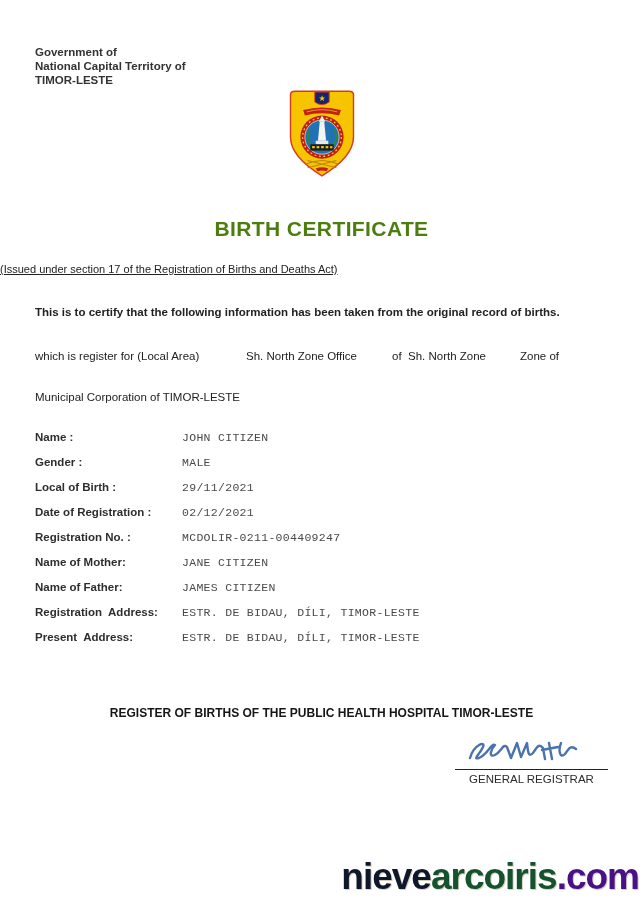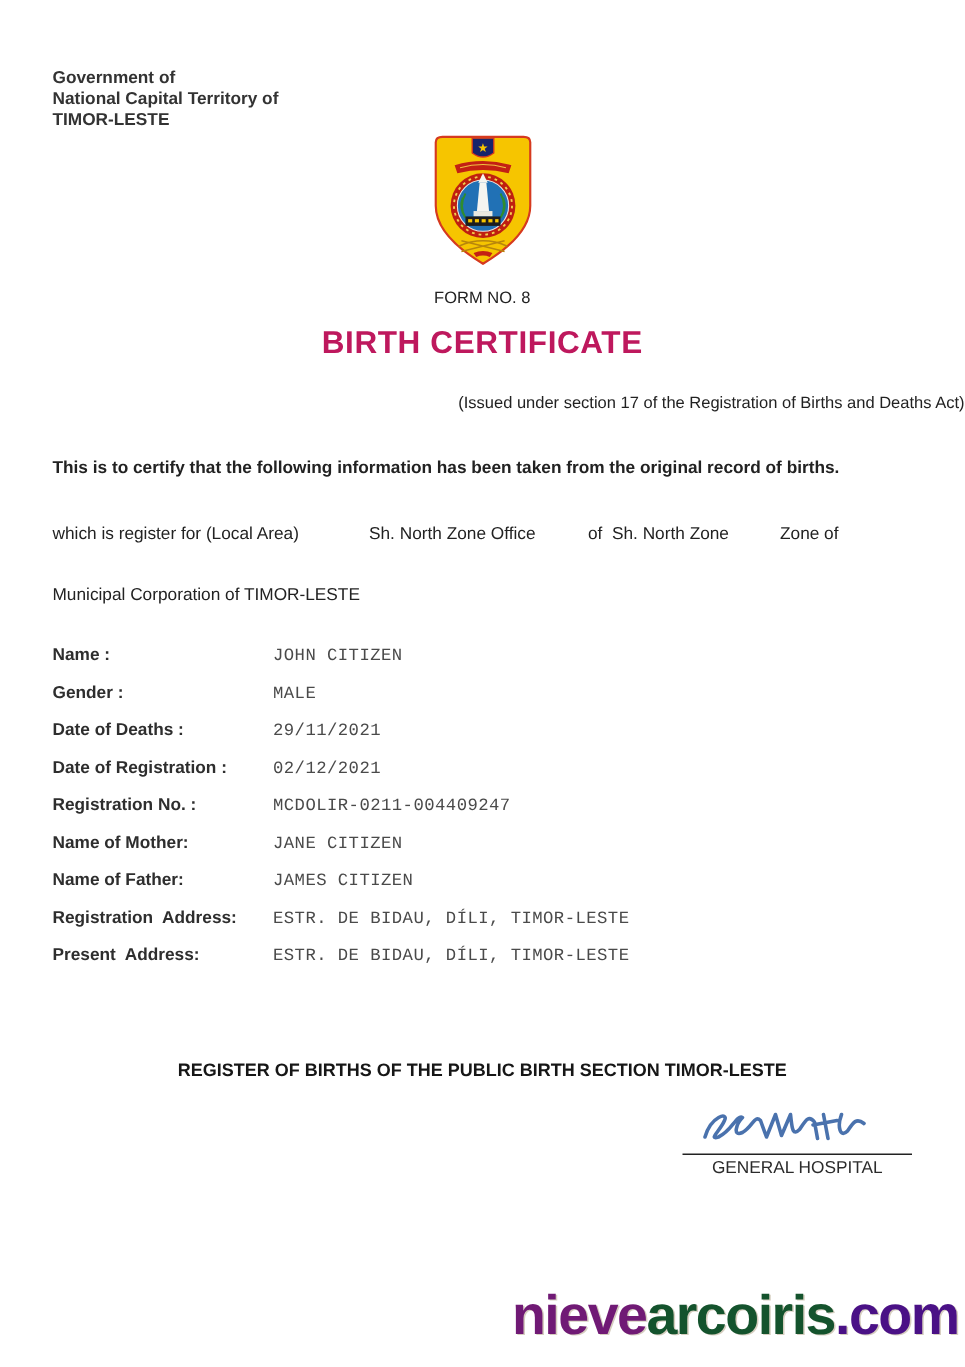--- a/index.html
+++ b/index.html
@@ -9,42 +9,42 @@
     background:#ffffff;
     font-family:"Liberation Sans", sans-serif;
     color:#222;
     overflow:hidden;
   }
   .hdr{position:absolute;top:45px;font-size:11.5px;font-weight:bold;line-height:14px;color:#333;}
   .hdr-left{left:35px;text-align:left;}
   .hdr-right{right:61px;text-align:right;}
   .emblem{position:absolute;left:286px;top:86px;width:72px;height:95px;}
   .form-no{position:absolute;top:193px;left:0;width:100%;text-align:center;font-size:11px;color:#222;}
-  .title{position:absolute;top:217px;left:0;width:100%;text-align:center;font-size:21px;font-weight:bold;letter-spacing:.4px;color:#be185d;}
-  .subtitle{position:absolute;top:263px;left:0;width:100%;text-align:right;font-size:11px;color:#222;}
+  .title{position:absolute;top:217px;left:0;width:100%;text-align:center;font-size:21px;font-weight:bold;letter-spacing:.4px;color:#4d7c0f;}
+  .subtitle{position:absolute;top:263px;left:0;width:100%;text-align:left;font-size:11px;color:#222;text-decoration:underline;}
   .certify{position:absolute;top:306px;left:35px;font-size:11.5px;color:#222;font-weight:bold;}
   .regline{position:absolute;top:350px;left:0;width:100%;font-size:11.5px;color:#222;}
   .regline span{position:absolute;white-space:pre;}
   .rl-intro{left:35px;} .rl-office{left:246px;} .rl-ofzone{left:392px;} .rl-zoneof{left:520px;}
   .municipal{position:absolute;top:391px;left:35px;font-size:11.5px;color:#222;white-space:pre;}
   .fields{position:absolute;top:431px;left:35px;right:20px;}
   .frow{position:relative;height:25px;text-align:center;}
   .flabel{position:absolute;left:0;top:0;font-size:11.5px;font-weight:bold;color:#2e2e2e;white-space:pre;}
   .fvalue{position:absolute;left:147px;top:0;font-family:"Liberation Mono", monospace;font-size:11.5px;color:#4a4a4a;white-space:pre;letter-spacing:.3px;}
   .reg-births{position:absolute;top:706px;left:0;width:100%;text-align:center;font-size:12px;font-weight:bold;color:#161616;}
   .sig-svg{position:absolute;left:462px;top:736px;width:122px;height:32px;}
   .sig-block{position:absolute;left:455px;top:769px;width:153px;border-top:1.5px solid #222;text-align:center;font-size:11.5px;color:#2b2b2b;padding-top:3px;}
   .watermark{
     position:absolute;top:858px;right:4px;
     font-size:37px;font-weight:bold;line-height:1;
     letter-spacing:-1px;
     text-shadow:1px 1px 0 rgba(90,60,0,.25);
     white-space:nowrap;
   }
-  .wm-1{color:#701a75;} .wm-2{color:#14532d;} .wm-3{color:#4a1186;}
+  .wm-1{color:#0f172a;} .wm-2{color:#14532d;} .wm-3{color:#4a1186;}
 </style>
 </head>
 <body>
 
 <div class="page">
 
   <div class="hdr hdr-left">
     <div>Government of</div>
     <div>National Capital Territory of</div>
     <div>TIMOR-LESTE</div>
@@ -77,21 +77,20 @@
       <rect x="34" y="64" width="3" height="2.4" fill="#f6c500"></rect>
       <rect x="39" y="64" width="3" height="2.4" fill="#f6c500"></rect>
       <rect x="44" y="64" width="3" height="2.4" fill="#f6c500"></rect>
       <rect x="49" y="64" width="2.5" height="2.4" fill="#f6c500"></rect>
 
       <path d="M22 84 Q40 76 58 84 M24 88 L56 80 M24 80 L56 88" stroke="#b8860b" stroke-width="1.2" fill="none"></path>
       <path d="M33 89 Q40 86 47 89 L45 92 Q40 90 35 92 Z" fill="#c32014"></path>
     </svg>
   </div>
 
-  <div class="form-no">FORM NO. 8</div>
   <div class="title">BIRTH CERTIFICATE</div>
   <div class="subtitle">(Issued under section 17 of the Registration of Births and Deaths Act)</div>
 
   <div class="certify">This is to certify that the following information has been taken from the original record of births.</div>
 
   <div class="regline">
     <span class="rl-intro">which is register for (Local Area)</span>
     <span class="rl-office">Sh. North Zone Office</span>
     <span class="rl-ofzone">of  Sh. North Zone</span>
     <span class="rl-zoneof">Zone of</span>
@@ -101,21 +100,21 @@
   <div class="fields">
     <div class="frow">
       <span class="flabel">Name :</span>
       <span class="fvalue">JOHN CITIZEN</span>
     </div>
     <div class="frow">
       <span class="flabel">Gender :</span>
       <span class="fvalue">MALE</span>
     </div>
     <div class="frow">
-      <span class="flabel">Date of Deaths :</span>
+      <span class="flabel">Local of Birth :</span>
       <span class="fvalue">29/11/2021</span>
     </div>
     <div class="frow">
       <span class="flabel">Date of Registration :</span>
       <span class="fvalue">02/12/2021</span>
     </div>
     <div class="frow">
       <span class="flabel">Registration No. :</span>
       <span class="fvalue">MCDOLIR-0211-004409247</span>
     </div>
@@ -130,26 +129,26 @@
     <div class="frow">
       <span class="flabel">Registration  Address:</span>
       <span class="fvalue">ESTR. DE BIDAU, DÍLI, TIMOR-LESTE</span>
     </div>
     <div class="frow">
       <span class="flabel">Present  Address:</span>
       <span class="fvalue">ESTR. DE BIDAU, DÍLI, TIMOR-LESTE</span>
     </div>
   </div>
 
-  <div class="reg-births">REGISTER OF BIRTHS OF THE PUBLIC BIRTH SECTION TIMOR-LESTE</div>
+  <div class="reg-births">REGISTER OF BIRTHS OF THE PUBLIC HEALTH HOSPITAL TIMOR-LESTE</div>
 
   <svg class="sig-svg" viewBox="0 0 122 32" aria-hidden="true">
     <path d="M8 22 C12 8, 24 5, 21 11 C18 18, 10 24, 17 22 C26 18, 29 7, 33 9 C29 13, 26 22, 33 19 C40 15, 41 7, 45 11 L49 22 L55 7 L59 21 L65 7 C66 15, 66 22, 71 17 C75 11, 77 7, 81 12 L83 23 M87 7 L90 23 M80 14 L96 11 M99 7 C96 15, 98 23, 103 18 C107 12, 109 9, 114 13" fill="none" stroke="#4a72ad" stroke-width="2.4" stroke-linecap="round" stroke-linejoin="round"></path>
   </svg>
   <div class="sig-block">
-    <span>GENERAL HOSPITAL</span>
+    <span>GENERAL REGISTRAR</span>
   </div>
 
   <div class="watermark">
     <span class="wm-1">nieve</span><span class="wm-2">arcoiris</span><span class="wm-3">.com</span>
   </div>
 
 </div>
 
 </body></html>

